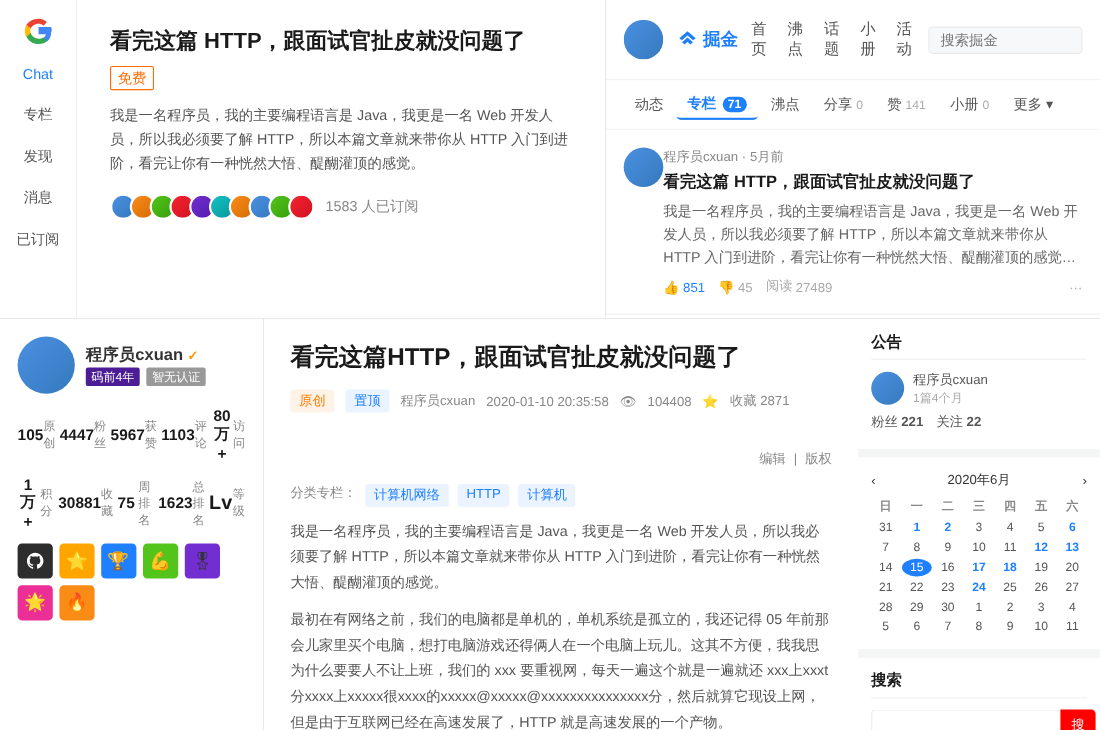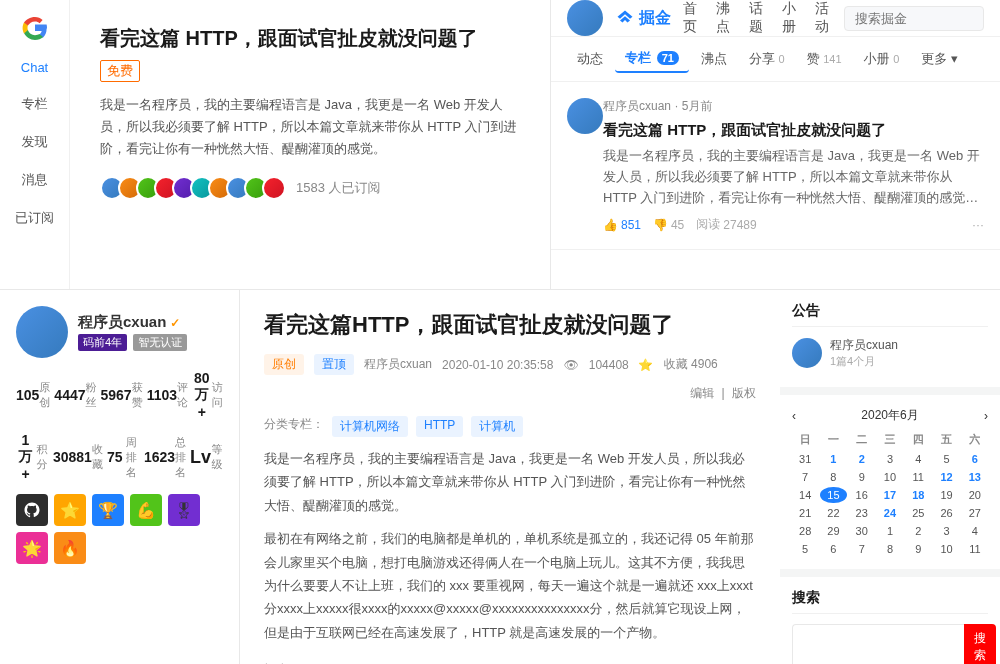--- a/index.html
+++ b/index.html
@@ -88,21 +88,21 @@
 
     
     .right-panel {
       flex: 1;
       border-left: 1px solid #e8e8e8;
       background: #fff;
     }
     .juejin-header {
       display: flex;
       align-items: center;
-      padding: 0 16px;
+      padding: 18px 16px;
       border-bottom: 1px solid #f0f0f0;
       gap: 12px;
     }
     .juejin-logo {
       display: flex;
       align-items: center;
       gap: 6px;
     }
     .juejin-nav {
       display: flex;
@@ -323,20 +323,21 @@
       color: #ff7d00;
     }
     .meta-info {
       font-size: 12px;
       color: #888;
     }
     .meta-actions {
       margin-left: auto;
       font-size: 12px;
       color: #888;
+      margin-top: 24px;
     }
     .article-body {
       font-size: 13px;
       color: #555;
       line-height: 1.8;
     }
     .article-body p { margin-bottom: 10px; }
     .article-body h3 {
       font-size: 16px;
       font-weight: bold;
@@ -656,21 +657,21 @@
     <div class="article-main-title">看完这篇HTTP，跟面试官扯皮就没问题了</div>
 
     <div class="article-meta">
       <span class="meta-tag orange">原创</span>
       <span class="meta-tag">置顶</span>
       <span class="meta-info">程序员cxuan</span>
       <span class="meta-info">2020-01-10 20:35:58</span>
       <span class="meta-info">👁</span>
       <span class="meta-info">104408</span>
       <span class="meta-info">⭐</span>
-      <span class="meta-info">收藏 4906</span>
+      <span class="meta-info">收藏 2871</span>
       <div class="meta-actions">
         <span style="cursor:pointer;">编辑</span>
         <span style="margin:0 4px;"> | </span>
         <span style="cursor:pointer;">版权</span>
       </div>
     </div>
 
     <div class="tag-categories">
       <span style="font-size:12px;color:#888;">分类专栏：</span>
       <span class="cat-tag">计算机网络</span>
@@ -690,20 +691,24 @@
 
     <div class="sidebar-widget">
       <div class="widget-title">公告</div>
       <div class="profile-row">
         <div class="profile-small-avatar av-blue"></div>
         <div class="profile-meta">
           <span>程序员cxuan</span>
           <span style="color:#aaa;font-size:11px;">1篇4个月</span>
         </div>
       </div>
+      <div class="profile-stat-row">
+        <span>粉丝 <strong>221</strong></span>
+        <span>关注 <strong>22</strong></span>
+      </div>
     </div>
 
     <div class="sidebar-widget">
       <div class="cal-header">
         <span>‹</span>
         <span>2020年6月</span>
         <span>›</span>
       </div>
       <div class="cal-grid">
 

